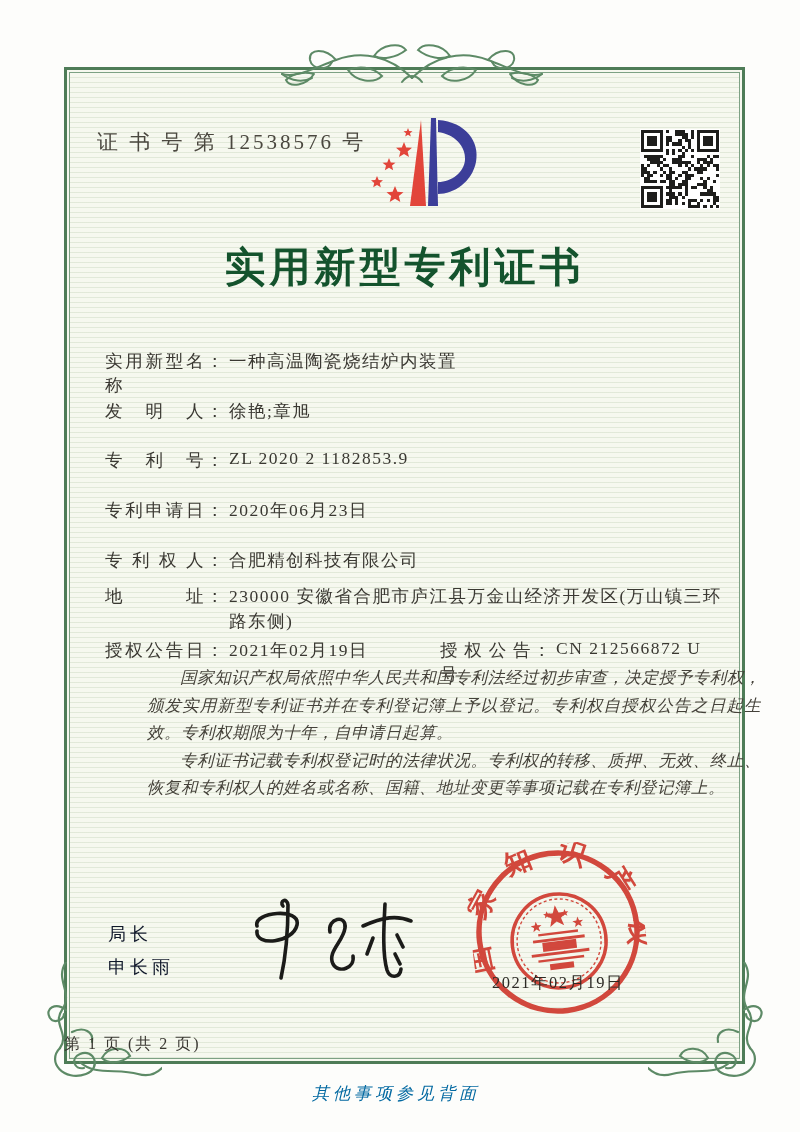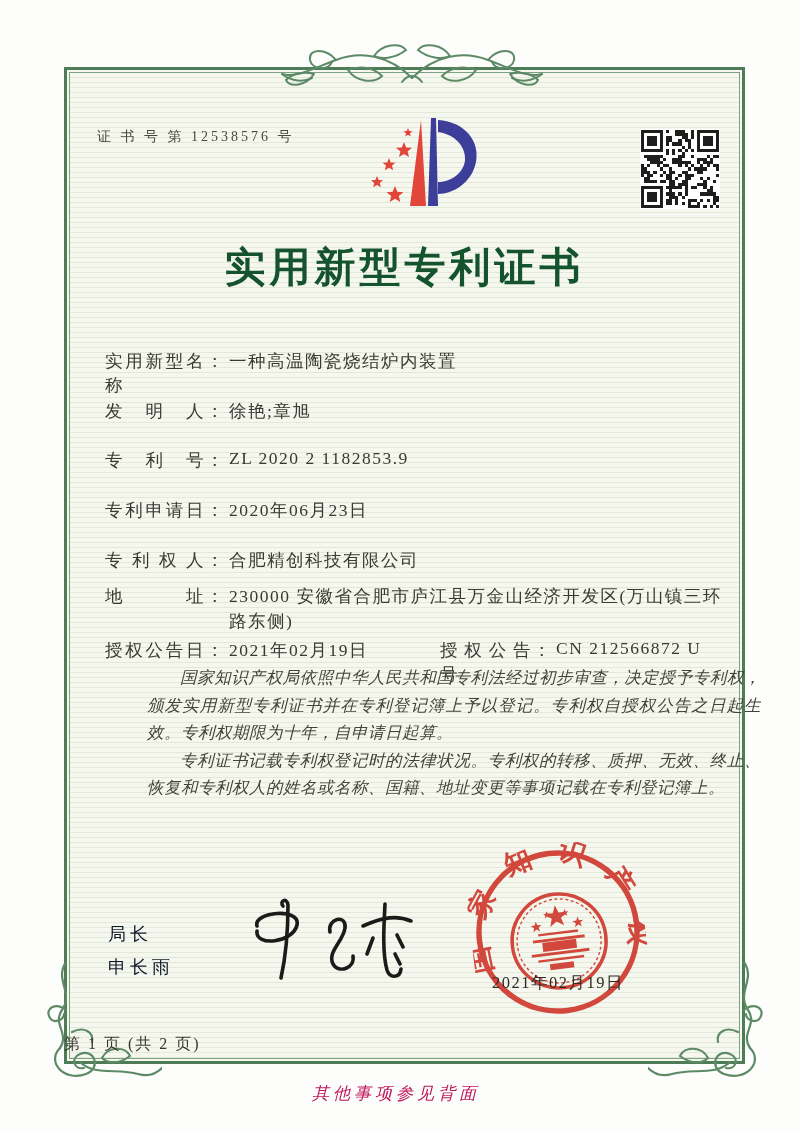--- a/index.html
+++ b/index.html
@@ -5,42 +5,42 @@
   html,body{margin:0;padding:0;background:#e9e9e7;}
   .page{position:relative;width:800px;height:1132px;margin:0 auto;background:#fdfdfb;overflow:hidden;
         font-family:"Liberation Serif","DejaVu Serif",serif;color:#3a3832;}
   
   .frame{position:absolute;left:64px;top:67px;width:681px;height:997px;border:3px solid #4e7c57;box-sizing:border-box;
          background:#f6f8ef;}
   .frame-inner{position:absolute;inset:2px;border:1px solid #7da184;
          background:repeating-linear-gradient(0deg, rgba(143,172,128,0.20) 0 1px, rgba(0,0,0,0) 1px 5px);}
   .orn{position:absolute;z-index:2;}
   
-  .cert-no{position:absolute;left:97px;top:128px;font-size:14px;letter-spacing:3px;color:#4a473f;z-index:3;}
+  .cert-no{position:absolute;left:97px;top:128px;font-size:21px;letter-spacing:3px;color:#4a473f;z-index:3;}
   .logo{position:absolute;left:348px;top:114px;z-index:3;}
   .qr{position:absolute;left:640px;top:129px;z-index:3;background:#fff;padding:1px;}
   .title{position:absolute;left:64px;top:240px;width:681px;text-align:center;font-size:41px;font-weight:700;
          letter-spacing:4px;color:#14532d;z-index:3;}
   .field-row{position:absolute;left:105px;font-size:17.5px;letter-spacing:1.5px;z-index:3;display:flex;align-items:flex-start;}
   .f-label{display:inline-block;width:100px;text-align:justify;text-align-last:justify;}
   .f-colon{margin:0 4px 0 1px;}
   .f-value{white-space:nowrap;}
   .f-value.wrap{white-space:normal;width:508px;line-height:25px;}
   .grant-pair{position:absolute;left:335px;top:0;display:flex;}
   .grant-pair .f-label{width:92px;}
   .paras{position:absolute;left:103px;top:664px;width:614px;z-index:3;font-size:16.5px;line-height:27.5px;
          font-style:italic;color:#45423a;text-align:justify;letter-spacing:0.5px;margin-left:44px;}
   .paras p{margin:0;text-indent:2em;}
   .boss{position:absolute;left:108px;top:918px;z-index:3;font-family:"Liberation Sans","DejaVu Sans",sans-serif;
         font-size:18px;letter-spacing:4px;color:#0f172a;line-height:33px;}
   .sig{position:absolute;left:233px;top:890px;z-index:4;}
   .seal{position:absolute;left:471px;top:845px;z-index:4;transform:rotate(-7deg);opacity:0.92;}
   .seal-date{position:absolute;left:492px;top:972px;z-index:5;font-size:16.5px;letter-spacing:1.5px;color:#2c2a25;}
   .page-num{position:absolute;left:64px;top:1034px;width:620px;text-align:left;font-size:16px;letter-spacing:2px;z-index:3;}
-  .back-note{position:absolute;left:312px;top:1082px;font-size:17px;font-style:italic;letter-spacing:4px;color:#be185d;z-index:3;}
+  .back-note{position:absolute;left:312px;top:1082px;font-size:17px;font-style:italic;letter-spacing:4px;color:#0369a1;z-index:3;}
 </style>
 </head>
 <body>
 
 <div class="page">
 
   <div class="frame">
     <div class="frame-inner"></div>
   </div>
 

